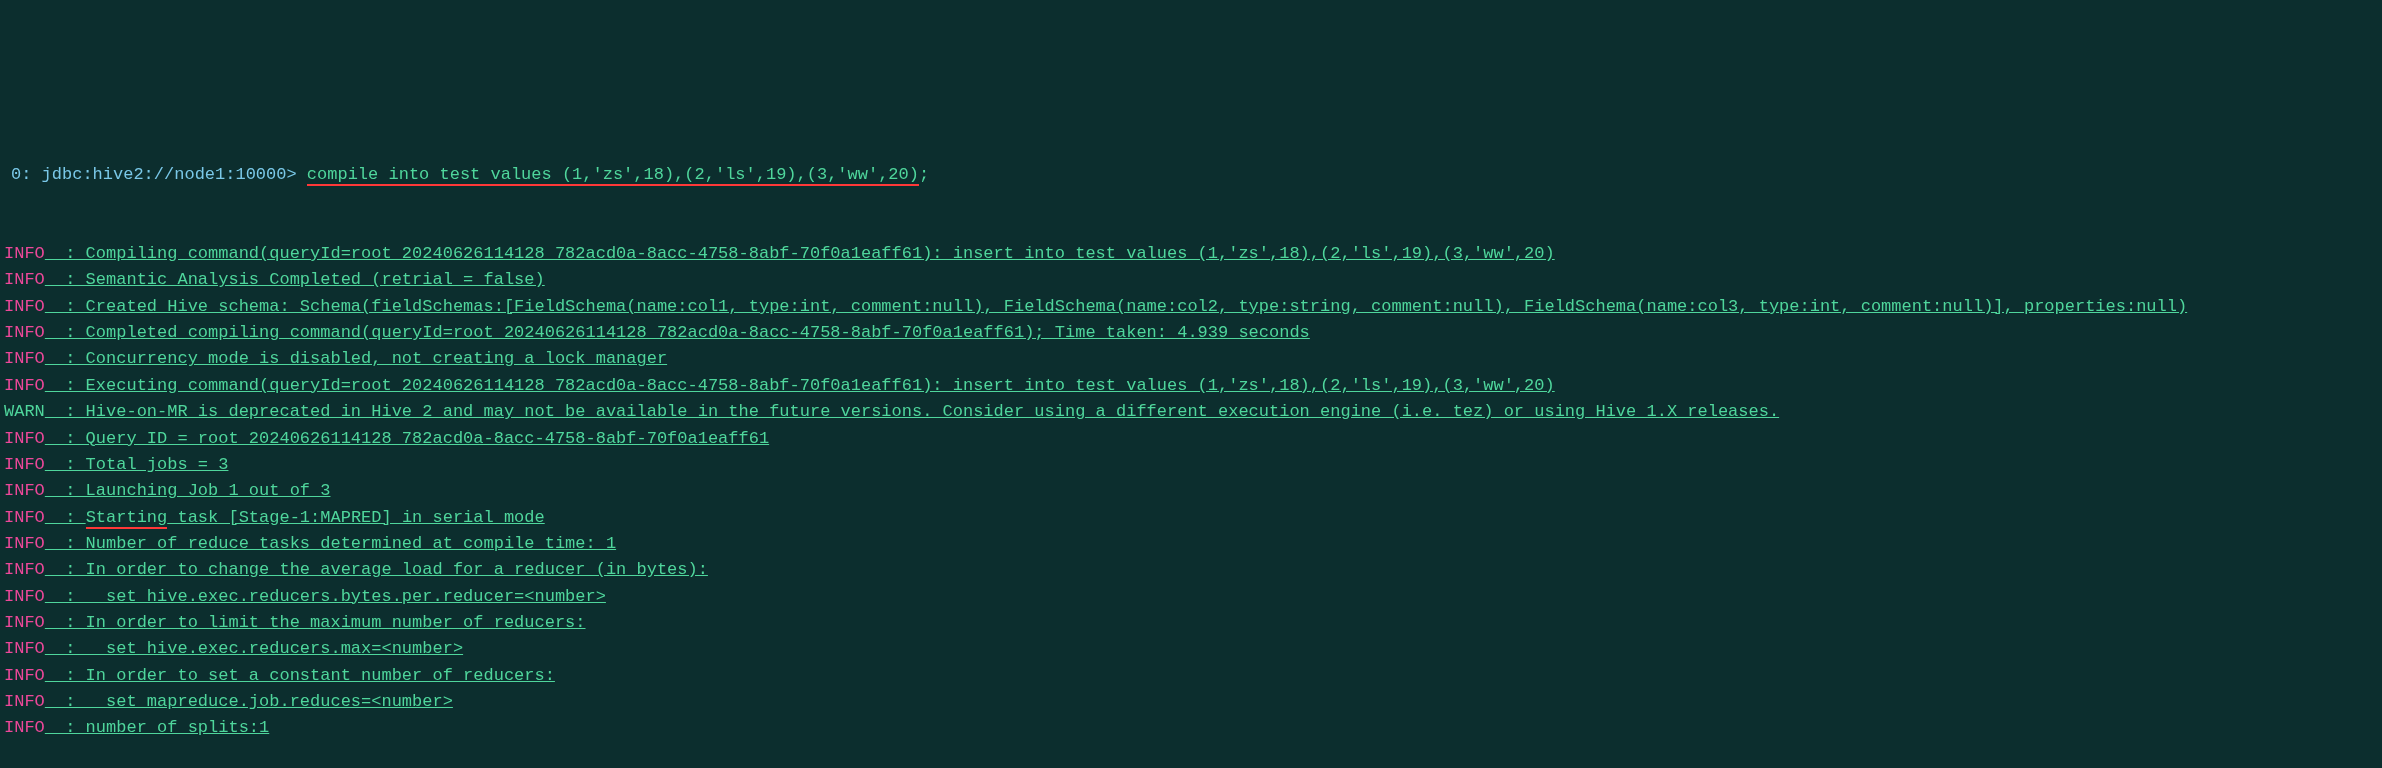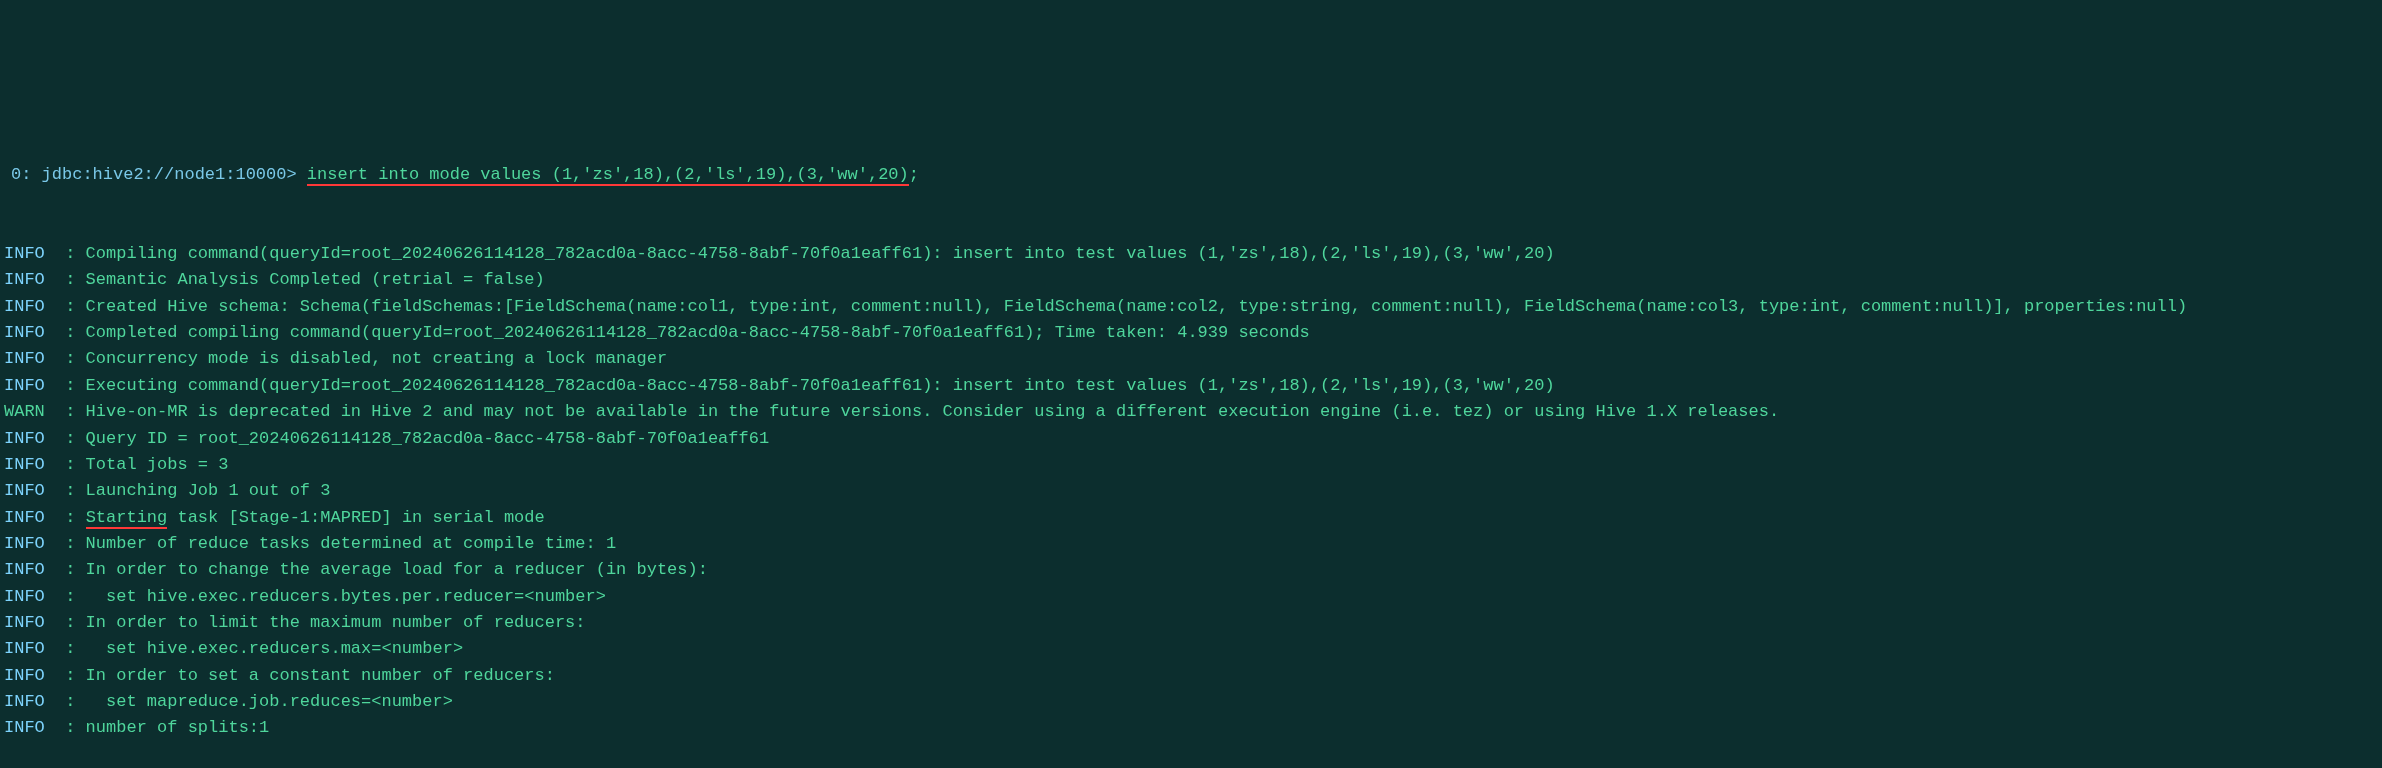--- a/index.html
+++ b/index.html
@@ -18,27 +18,28 @@
       width: 2382px;
     }
     .terminal {
       padding: 2px 4px;
     }
     .prompt {
       color: #7ac8e8;
       margin-left: 7px;
     }
     .info-label {
-      color: #7dd3fc;
+      color: #ec4899;
     }
     .warn-label {
       color: #4fd69c;
     }
     .text {
       color: #4fd69c;
+      text-decoration: underline;
     }
     .underline-red {
       position: relative;
     }
     .underline-red::after {
       content: '';
       position: absolute;
       left: 0;
       right: 0;
       bottom: -2px;
@@ -48,18 +49,18 @@
     .line {
       display: block;
     }
   </style>
 </head>
 <body>
 
 
 
 <div class="terminal">
-  <div class="line"><span class="prompt">0: jdbc:hive2://node1:10000&gt;</span> <span class="underline-red">insert into mode values (1,'zs',18),(2,'ls',19),(3,'ww',20)</span><span>;</span></div>
+  <div class="line"><span class="prompt">0: jdbc:hive2://node1:10000&gt;</span> <span class="underline-red">compile into test values (1,'zs',18),(2,'ls',19),(3,'ww',20)</span><span>;</span></div>
   <div id="log-lines"><div class="line"><span class="info-label">INFO</span><span class="text">  : Compiling command(queryId=root_20240626114128_782acd0a-8acc-4758-8abf-70f0a1eaff61): insert into test values (1,'zs',18),(2,'ls',19),(3,'ww',20)</span></div><div class="line"><span class="info-label">INFO</span><span class="text">  : Semantic Analysis Completed (retrial = false)</span></div><div class="line"><span class="info-label">INFO</span><span class="text">  : Created Hive schema: Schema(fieldSchemas:[FieldSchema(name:col1, type:int, comment:null), FieldSchema(name:col2, type:string, comment:null), FieldSchema(name:col3, type:int, comment:null)], properties:null)</span></div><div class="line"><span class="info-label">INFO</span><span class="text">  : Completed compiling command(queryId=root_20240626114128_782acd0a-8acc-4758-8abf-70f0a1eaff61); Time taken: 4.939 seconds</span></div><div class="line"><span class="info-label">INFO</span><span class="text">  : Concurrency mode is disabled, not creating a lock manager</span></div><div class="line"><span class="info-label">INFO</span><span class="text">  : Executing command(queryId=root_20240626114128_782acd0a-8acc-4758-8abf-70f0a1eaff61): insert into test values (1,'zs',18),(2,'ls',19),(3,'ww',20)</span></div><div class="line"><span class="warn-label">WARN</span><span class="text">  : Hive-on-MR is deprecated in Hive 2 and may not be available in the future versions. Consider using a different execution engine (i.e. tez) or using Hive 1.X releases.</span></div><div class="line"><span class="info-label">INFO</span><span class="text">  : Query ID = root_20240626114128_782acd0a-8acc-4758-8abf-70f0a1eaff61</span></div><div class="line"><span class="info-label">INFO</span><span class="text">  : Total jobs = 3</span></div><div class="line"><span class="info-label">INFO</span><span class="text">  : Launching Job 1 out of 3</span></div><div class="line"><span class="info-label">INFO</span><span class="text">  : </span><span class="underline-red">Starting</span><span class="text"> task [Stage-1:MAPRED] in serial mode</span></div><div class="line"><span class="info-label">INFO</span><span class="text">  : Number of reduce tasks determined at compile time: 1</span></div><div class="line"><span class="info-label">INFO</span><span class="text">  : In order to change the average load for a reducer (in bytes):</span></div><div class="line"><span class="info-label">INFO</span><span class="text">  :   set hive.exec.reducers.bytes.per.reducer=&lt;number&gt;</span></div><div class="line"><span class="info-label">INFO</span><span class="text">  : In order to limit the maximum number of reducers:</span></div><div class="line"><span class="info-label">INFO</span><span class="text">  :   set hive.exec.reducers.max=&lt;number&gt;</span></div><div class="line"><span class="info-label">INFO</span><span class="text">  : In order to set a constant number of reducers:</span></div><div class="line"><span class="info-label">INFO</span><span class="text">  :   set mapreduce.job.reduces=&lt;number&gt;</span></div><div class="line"><span class="info-label">INFO</span><span class="text">  : number of splits:1</span></div></div>
 </div>
 
 
 
 
 </body></html>

